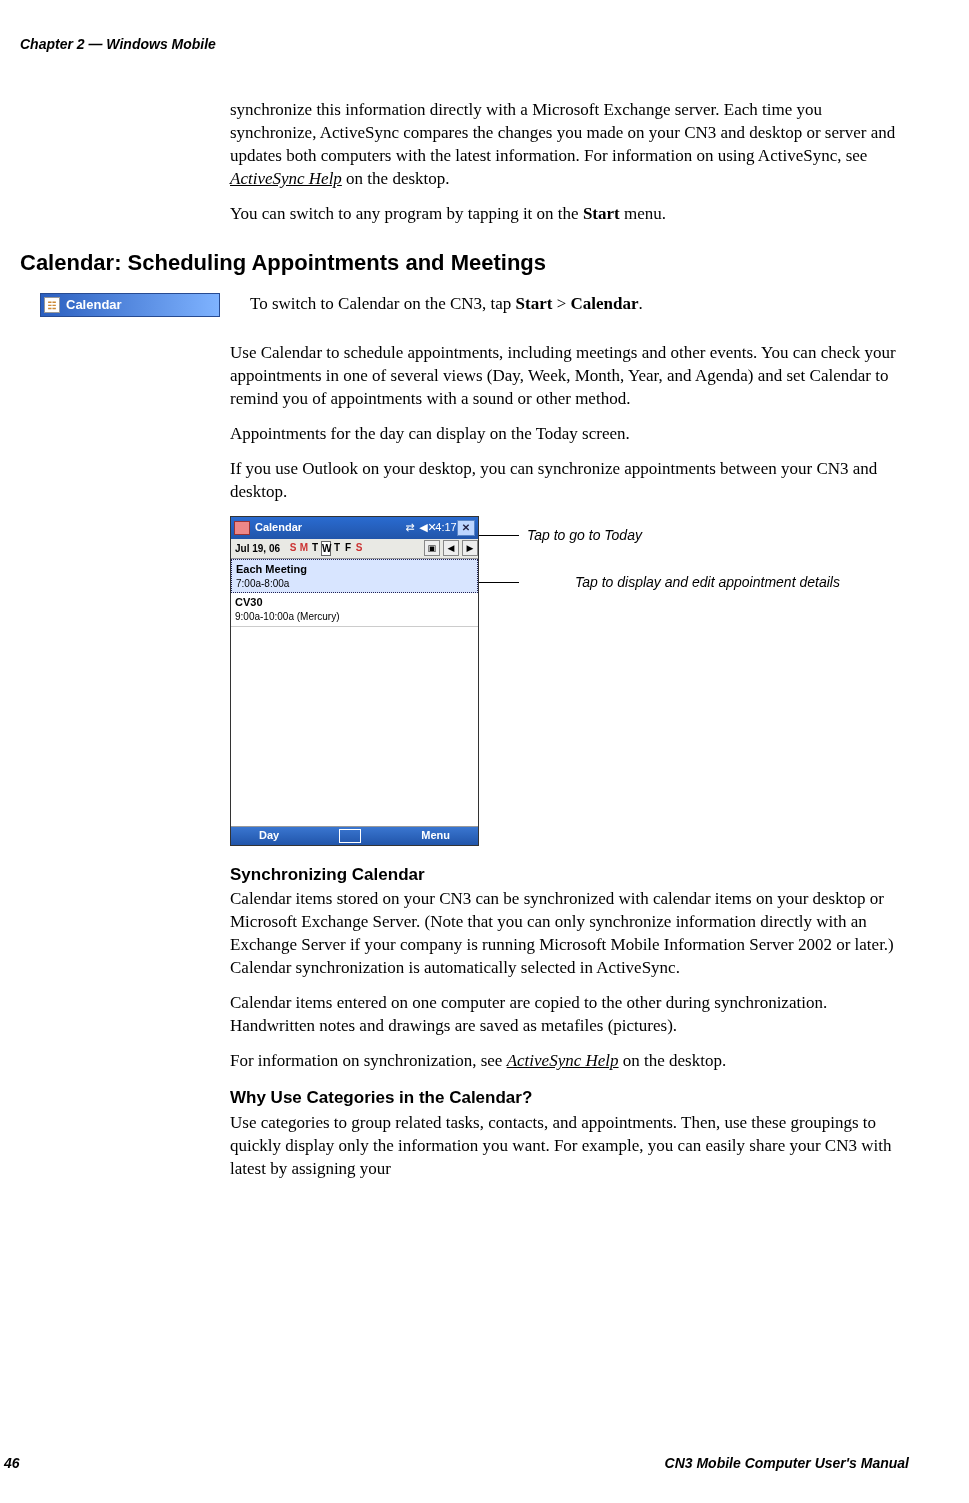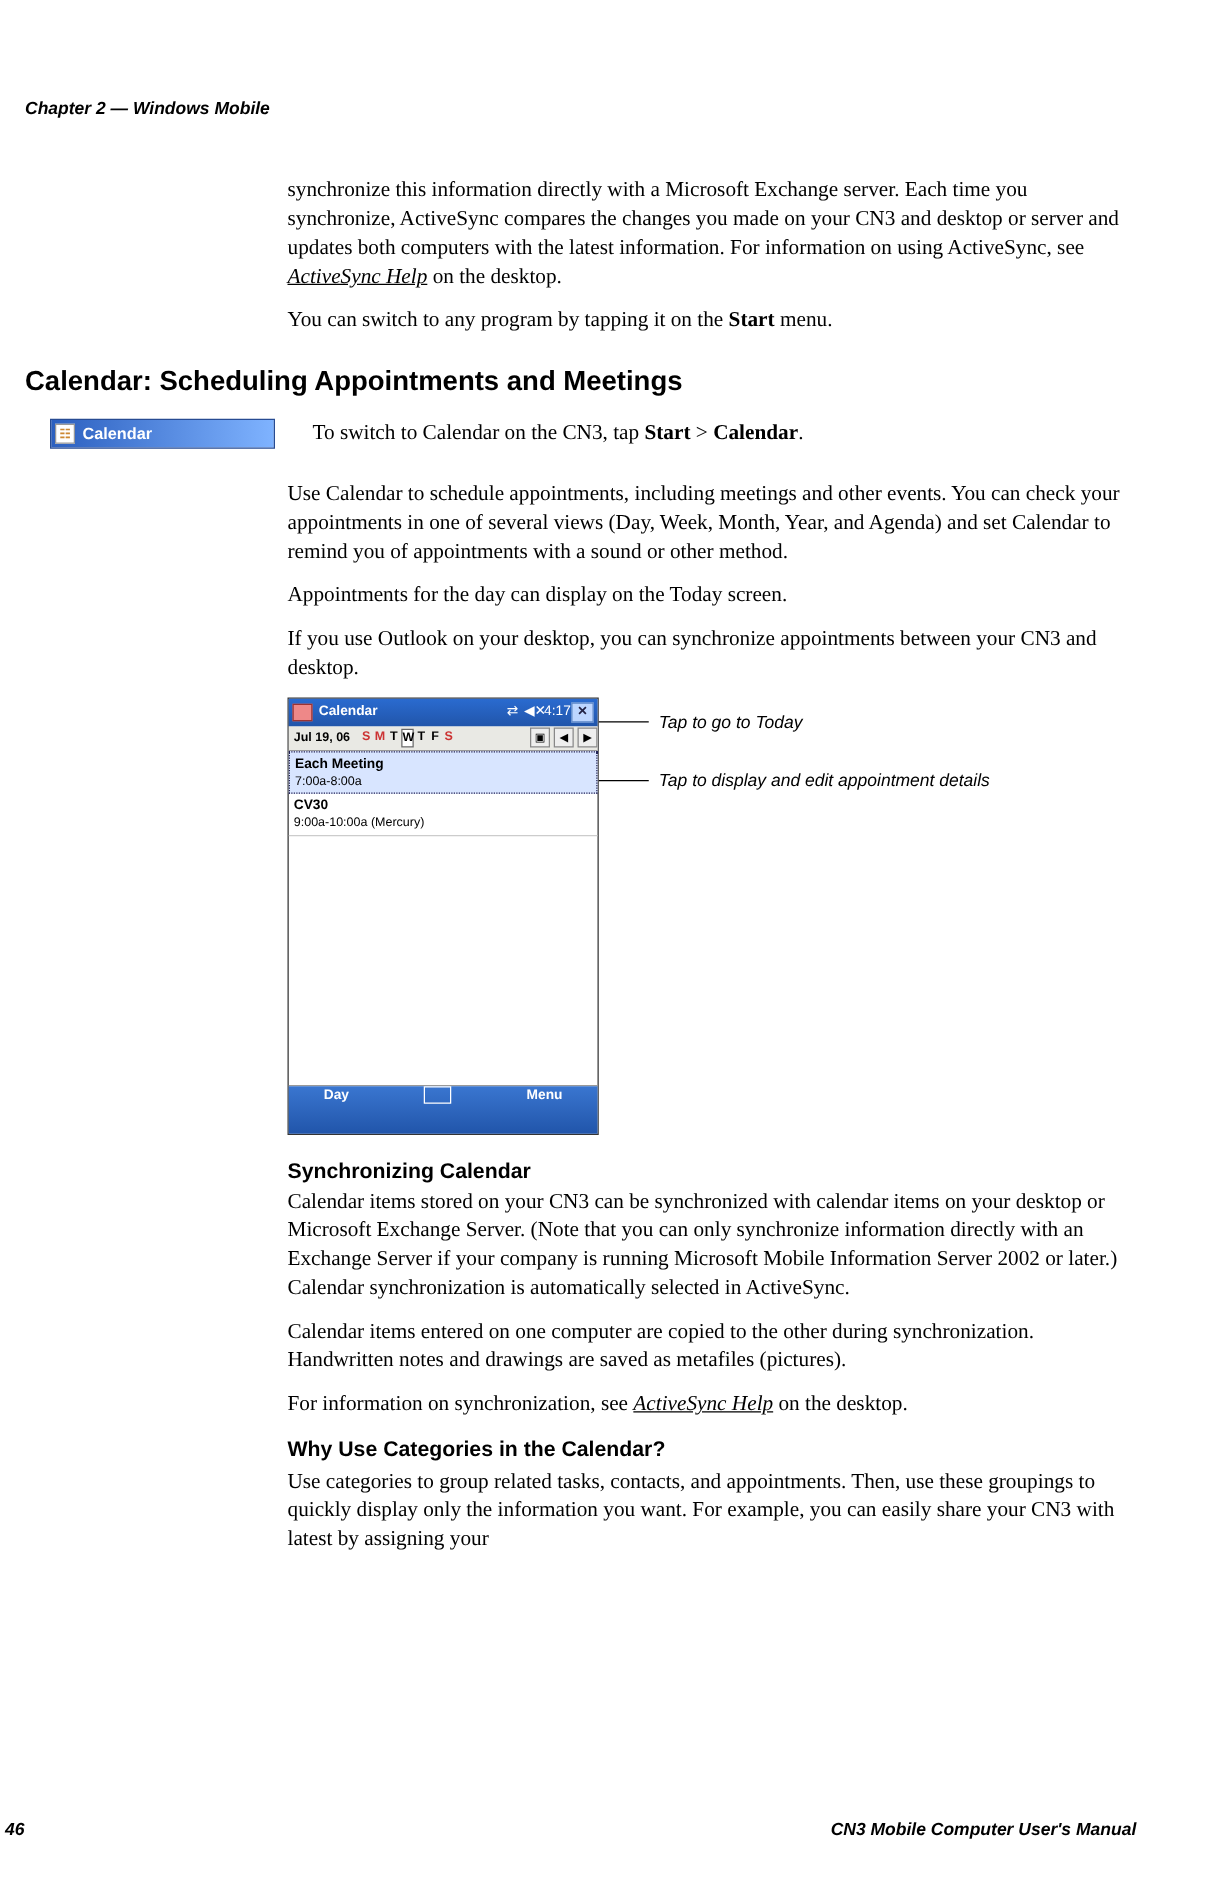--- a/index.html
+++ b/index.html
@@ -8,21 +8,20 @@
       height: 1503px;
       font-family: Georgia, "Times New Roman", serif;
       font-size: 17px;
       line-height: 1.35;
       color: #000;
       background: #fff;
       position: relative;
     }
     .page {
       padding: 35px 40px 35px 20px;
-      margin-top: 42px;
     }
     .running-head {
       font-family: "Trebuchet MS", Arial, sans-serif;
       font-weight: bold;
       font-style: italic;
       font-size: 14px;
       margin-bottom: 45px;
     }
     .body-col {
       margin-left: 210px;
@@ -119,25 +118,25 @@
     .pda-navbtn { width: 16px; height: 16px; background:#eee;border:1px solid #888;display:flex;align-items:center;justify-content:center;font-size:9px;margin-left:3px; }
     .pda-appt {
       border-bottom: 1px solid #ccc;
       padding: 2px 4px;
     }
     .pda-appt.selected { background: #d8e5ff; border: 1px dotted #225; }
     .appt-title { font-weight: bold; font-size: 11px;}
     .appt-time { font-size: 10px; }
     .pda-body { height: 200px; border-bottom: 1px solid #999; }
     .pda-softbar {
-      height: 38px;
+      height: 18px;
       background: linear-gradient(to bottom, #3a76d0, #2155aa);
       color: #fff;
       display: flex;
-      align-items: flex-start;
+      align-items: center;
       justify-content: space-between;
       padding: 0 28px;
       font-weight: bold;
       font-size: 11px;
     }
     .kbd-icn { width:22px;height:14px;border:1px solid #fff; position:relative; }
     .callouts {
       font-family: "Trebuchet MS", Arial, sans-serif;
       font-size: 14px;
       position: relative;
@@ -146,21 +145,21 @@
     .callout-line {
       display: flex;
       align-items: center;
     }
     .line {
       border-top: 1px solid #000;
       height: 0;
       flex-shrink: 0;
     }
     .callout1 { margin-top: 10px; }
-    .callout2 { margin-top: 28px; }
+    .callout2 { margin-top: 28px; gap: 48px; }
     .footer {
       position: absolute;
       bottom: 30px;
       left: 4px;
       right: 60px;
       display: flex;
       justify-content: space-between;
       font-family: "Trebuchet MS", Arial, sans-serif;
       font-weight: bold;
       font-style: italic;

